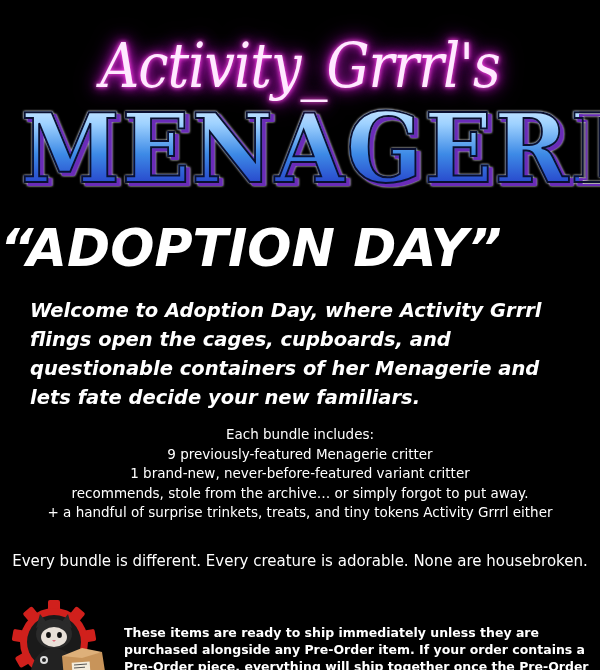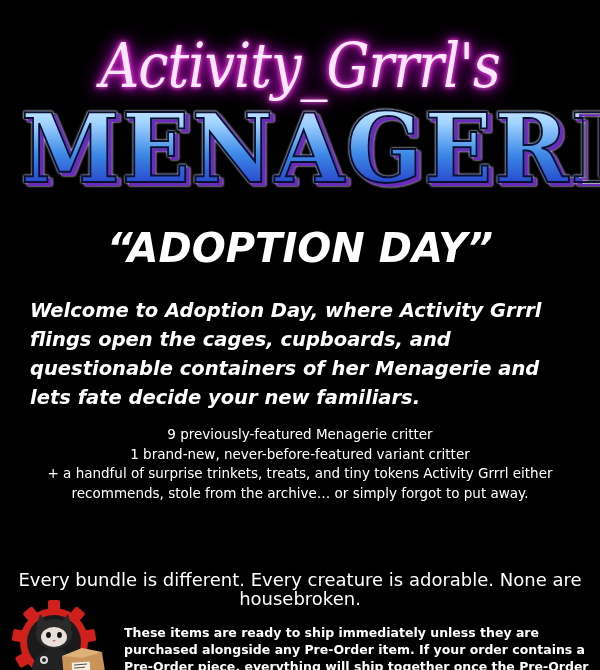--- a/index.html
+++ b/index.html
@@ -37,25 +37,24 @@
       background: linear-gradient(180deg, #e8f6ff 0%, #9fd2ff 28%, #3d8ae6 55%, #2a4fcf 78%, #5a2bb0 100%);
       -webkit-background-clip: text;
       background-clip: text;
       -webkit-text-fill-color: transparent;
       -webkit-text-stroke: 2px #0a1030;
       filter: drop-shadow(4px 3px 0 #6a2bb8) drop-shadow(0 0 1px #ffffff);
       z-index: 2;
     }
     .subtitle {
       position: absolute; left: 0; width: 600px; top: 218px;
-      text-align: center;
       font-family: "DejaVu Sans", sans-serif;
       font-style: italic;
       font-weight: bold;
-      font-size: 40px;
+      font-size: 52px;
       letter-spacing: 0px;
       color: #ffffff;
       line-height: 60px;
     }
     .welcome {
       position: absolute; left: 30px; width: 540px; top: 296px;
       font-family: "DejaVu Sans", sans-serif;
       font-style: italic;
       font-weight: bold;
       font-size: 19.5px;
@@ -65,24 +64,24 @@
     .includes {
       position: absolute; left: 20px; width: 560px; top: 425px;
       text-align: center;
       font-family: "DejaVu Sans", sans-serif;
       font-size: 13.5px;
       line-height: 19.5px;
       color: #ffffff;
     }
     .includes div { white-space: nowrap; }
     .tagline {
-      position: absolute; left: 0; width: 600px; top: 570px;
+      position: absolute; left: 0; width: 600px; top: 552px;
       text-align: center;
       font-family: "DejaVu Sans", sans-serif;
-      font-size: 18px;
+      font-size: 15px;
       line-height: 19px;
       color: #ffffff;
     }
     .ship-badge {
       position: absolute; left: 10px; top: 598px; width: 104px; height: 80px;
     }
     .ship-note {
       position: absolute; left: 124px; top: 624px; width: 470px;
       font-family: "DejaVu Sans", sans-serif;
       font-weight: bold;
@@ -97,24 +96,25 @@
 <div class="logo">
   <div class="logo-script">Activity_Grrrl's</div>
   <div class="logo-block">MENAGERIE</div>
 </div>
 
 <div class="subtitle">“ADOPTION DAY”</div>
 
 <div class="welcome">Welcome to Adoption Day, where Activity Grrrl flings open the cages, cupboards, and questionable containers of her Menagerie and lets fate decide your new familiars.</div>
 
 <div class="includes">
+  <div>Each bundle includes:</div>
   <div>9 previously-featured Menagerie critter</div>
   <div>1 brand-new, never-before-featured variant critter</div>
+  <div>recommends, stole from the archive… or simply forgot to put away.</div>
   <div>+ a handful of surprise trinkets, treats, and tiny tokens Activity Grrrl either</div>
-  <div>recommends, stole from the archive… or simply forgot to put away.</div>
 </div>
 
 <div class="tagline">Every bundle is different. Every creature is adorable. None are housebroken.</div>
 
 <div class="ship-badge">
   <svg width="104" height="80" viewBox="0 0 104 80" xmlns="http://www.w3.org/2000/svg">
 
     <g transform="translate(44,44)">
       <g fill="#d0201c">
         <rect x="-6" y="-42" width="12" height="12" rx="2"></rect>

